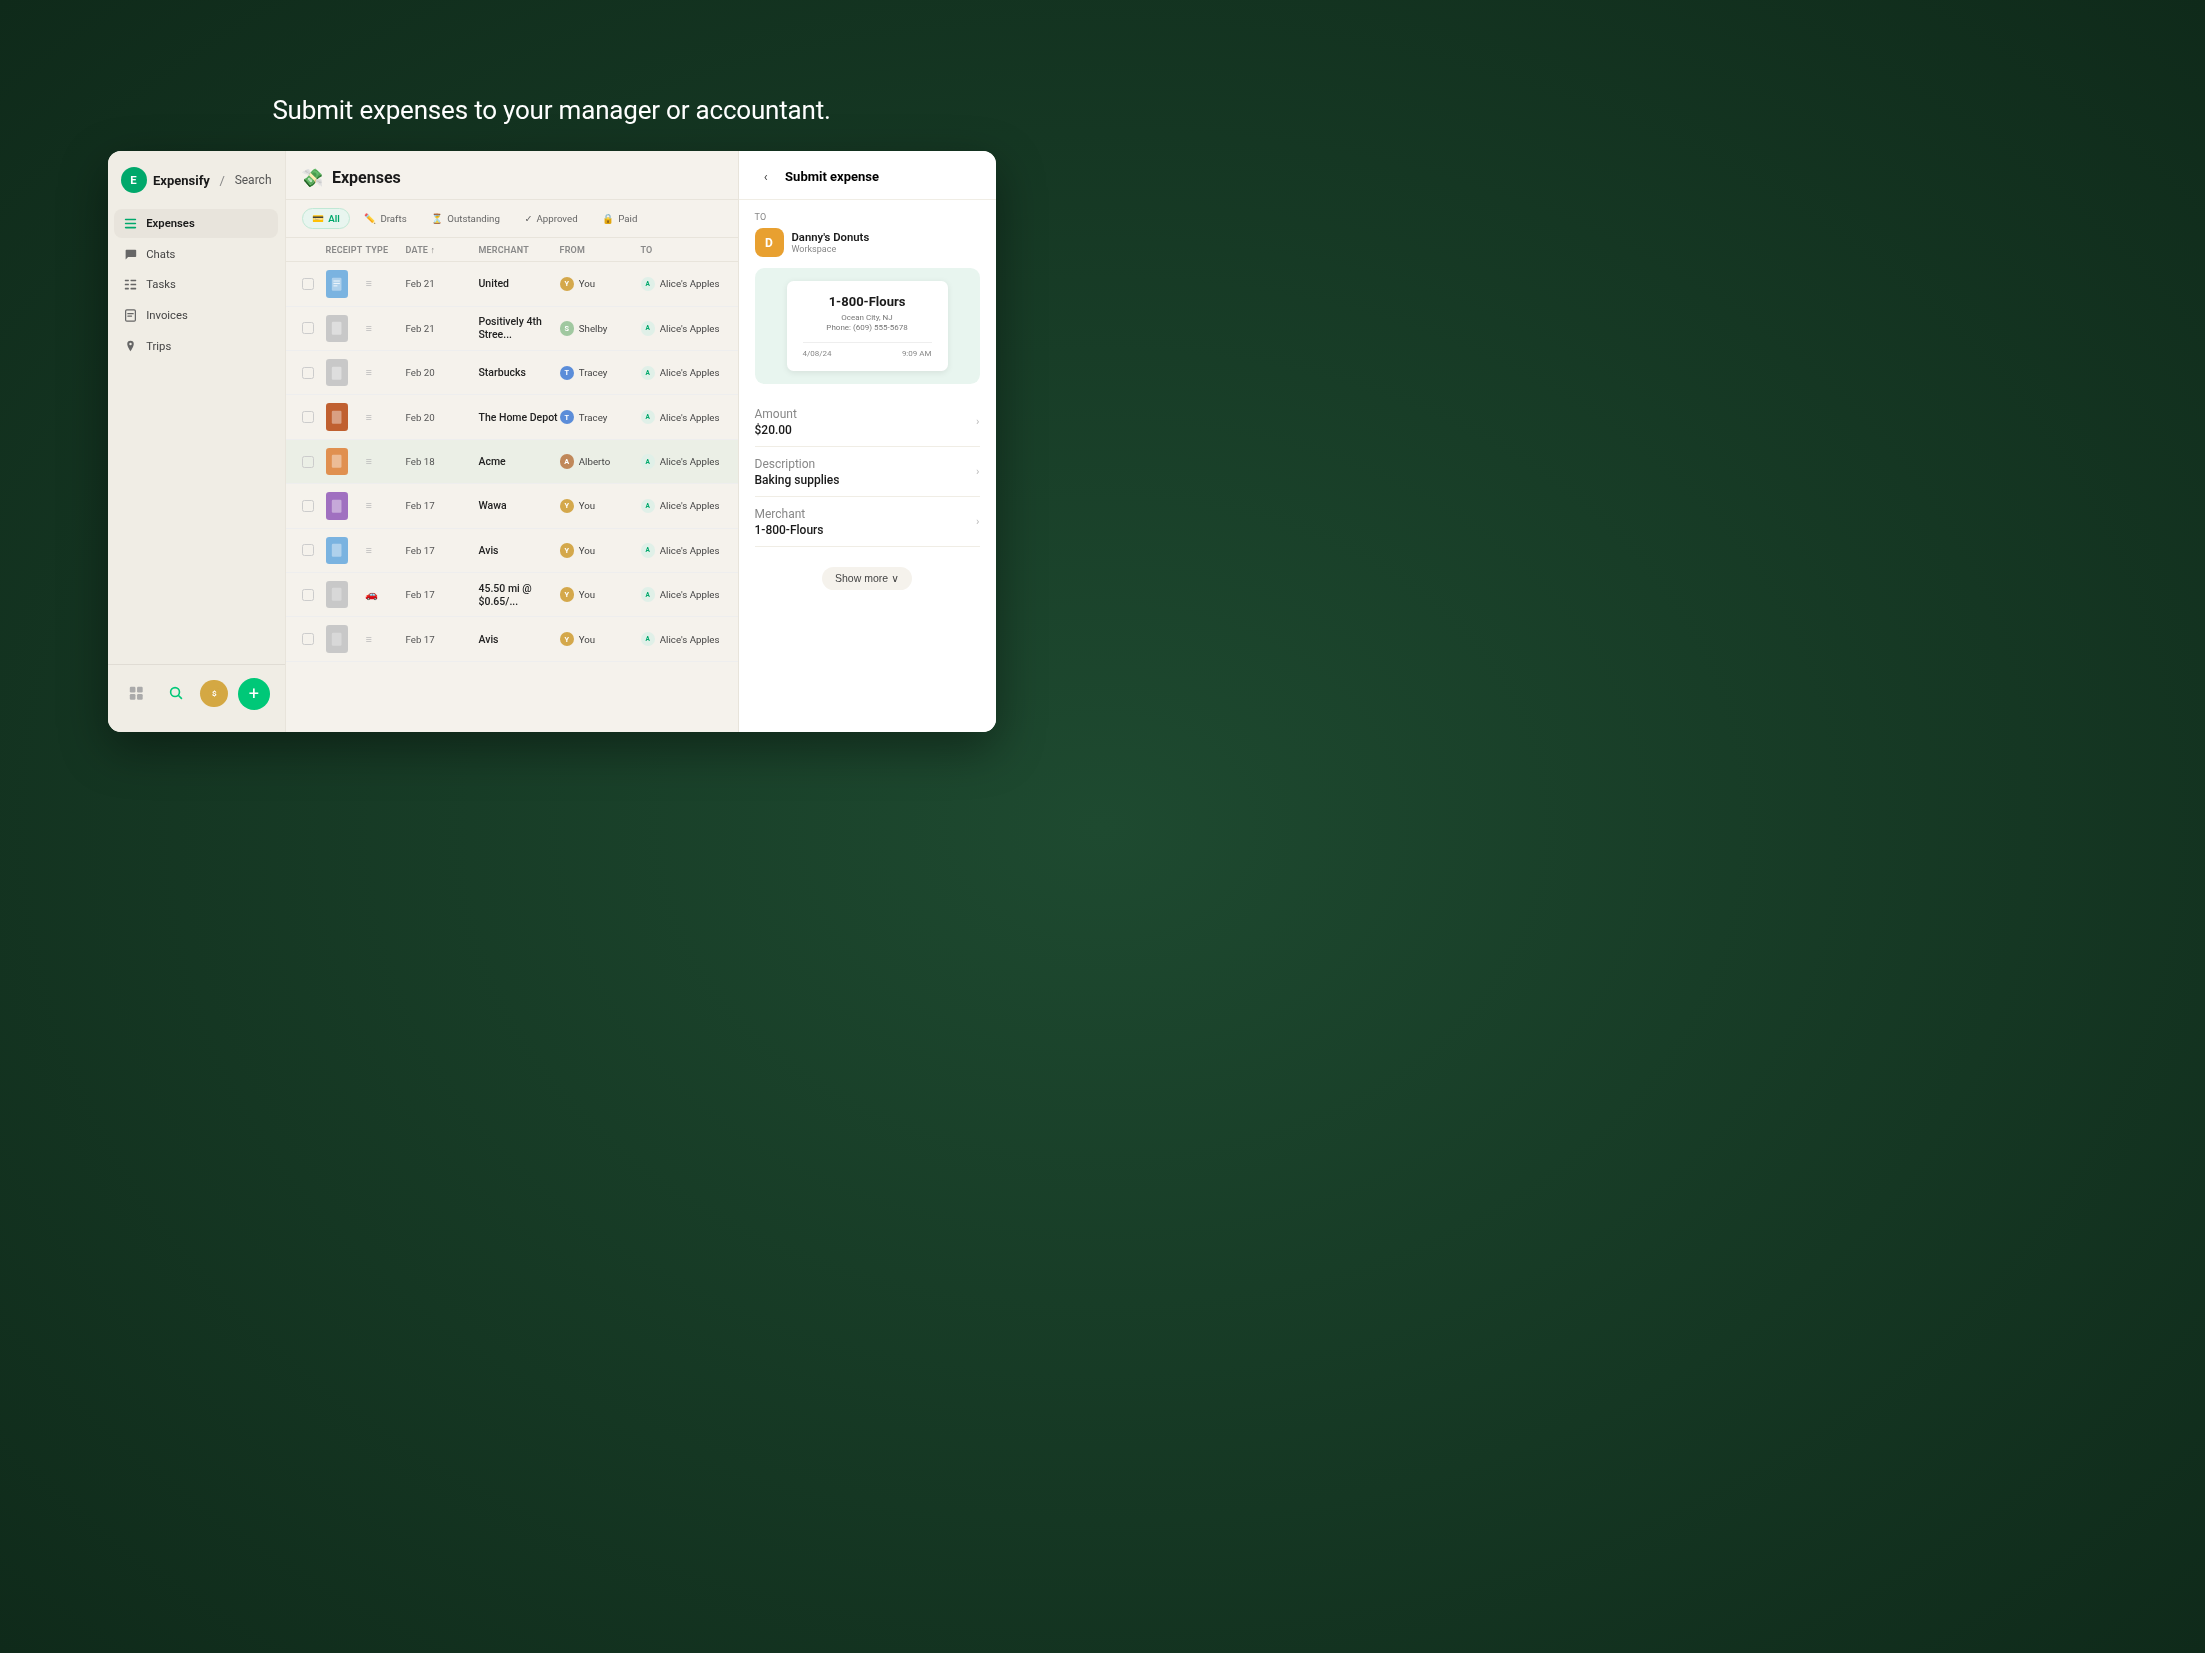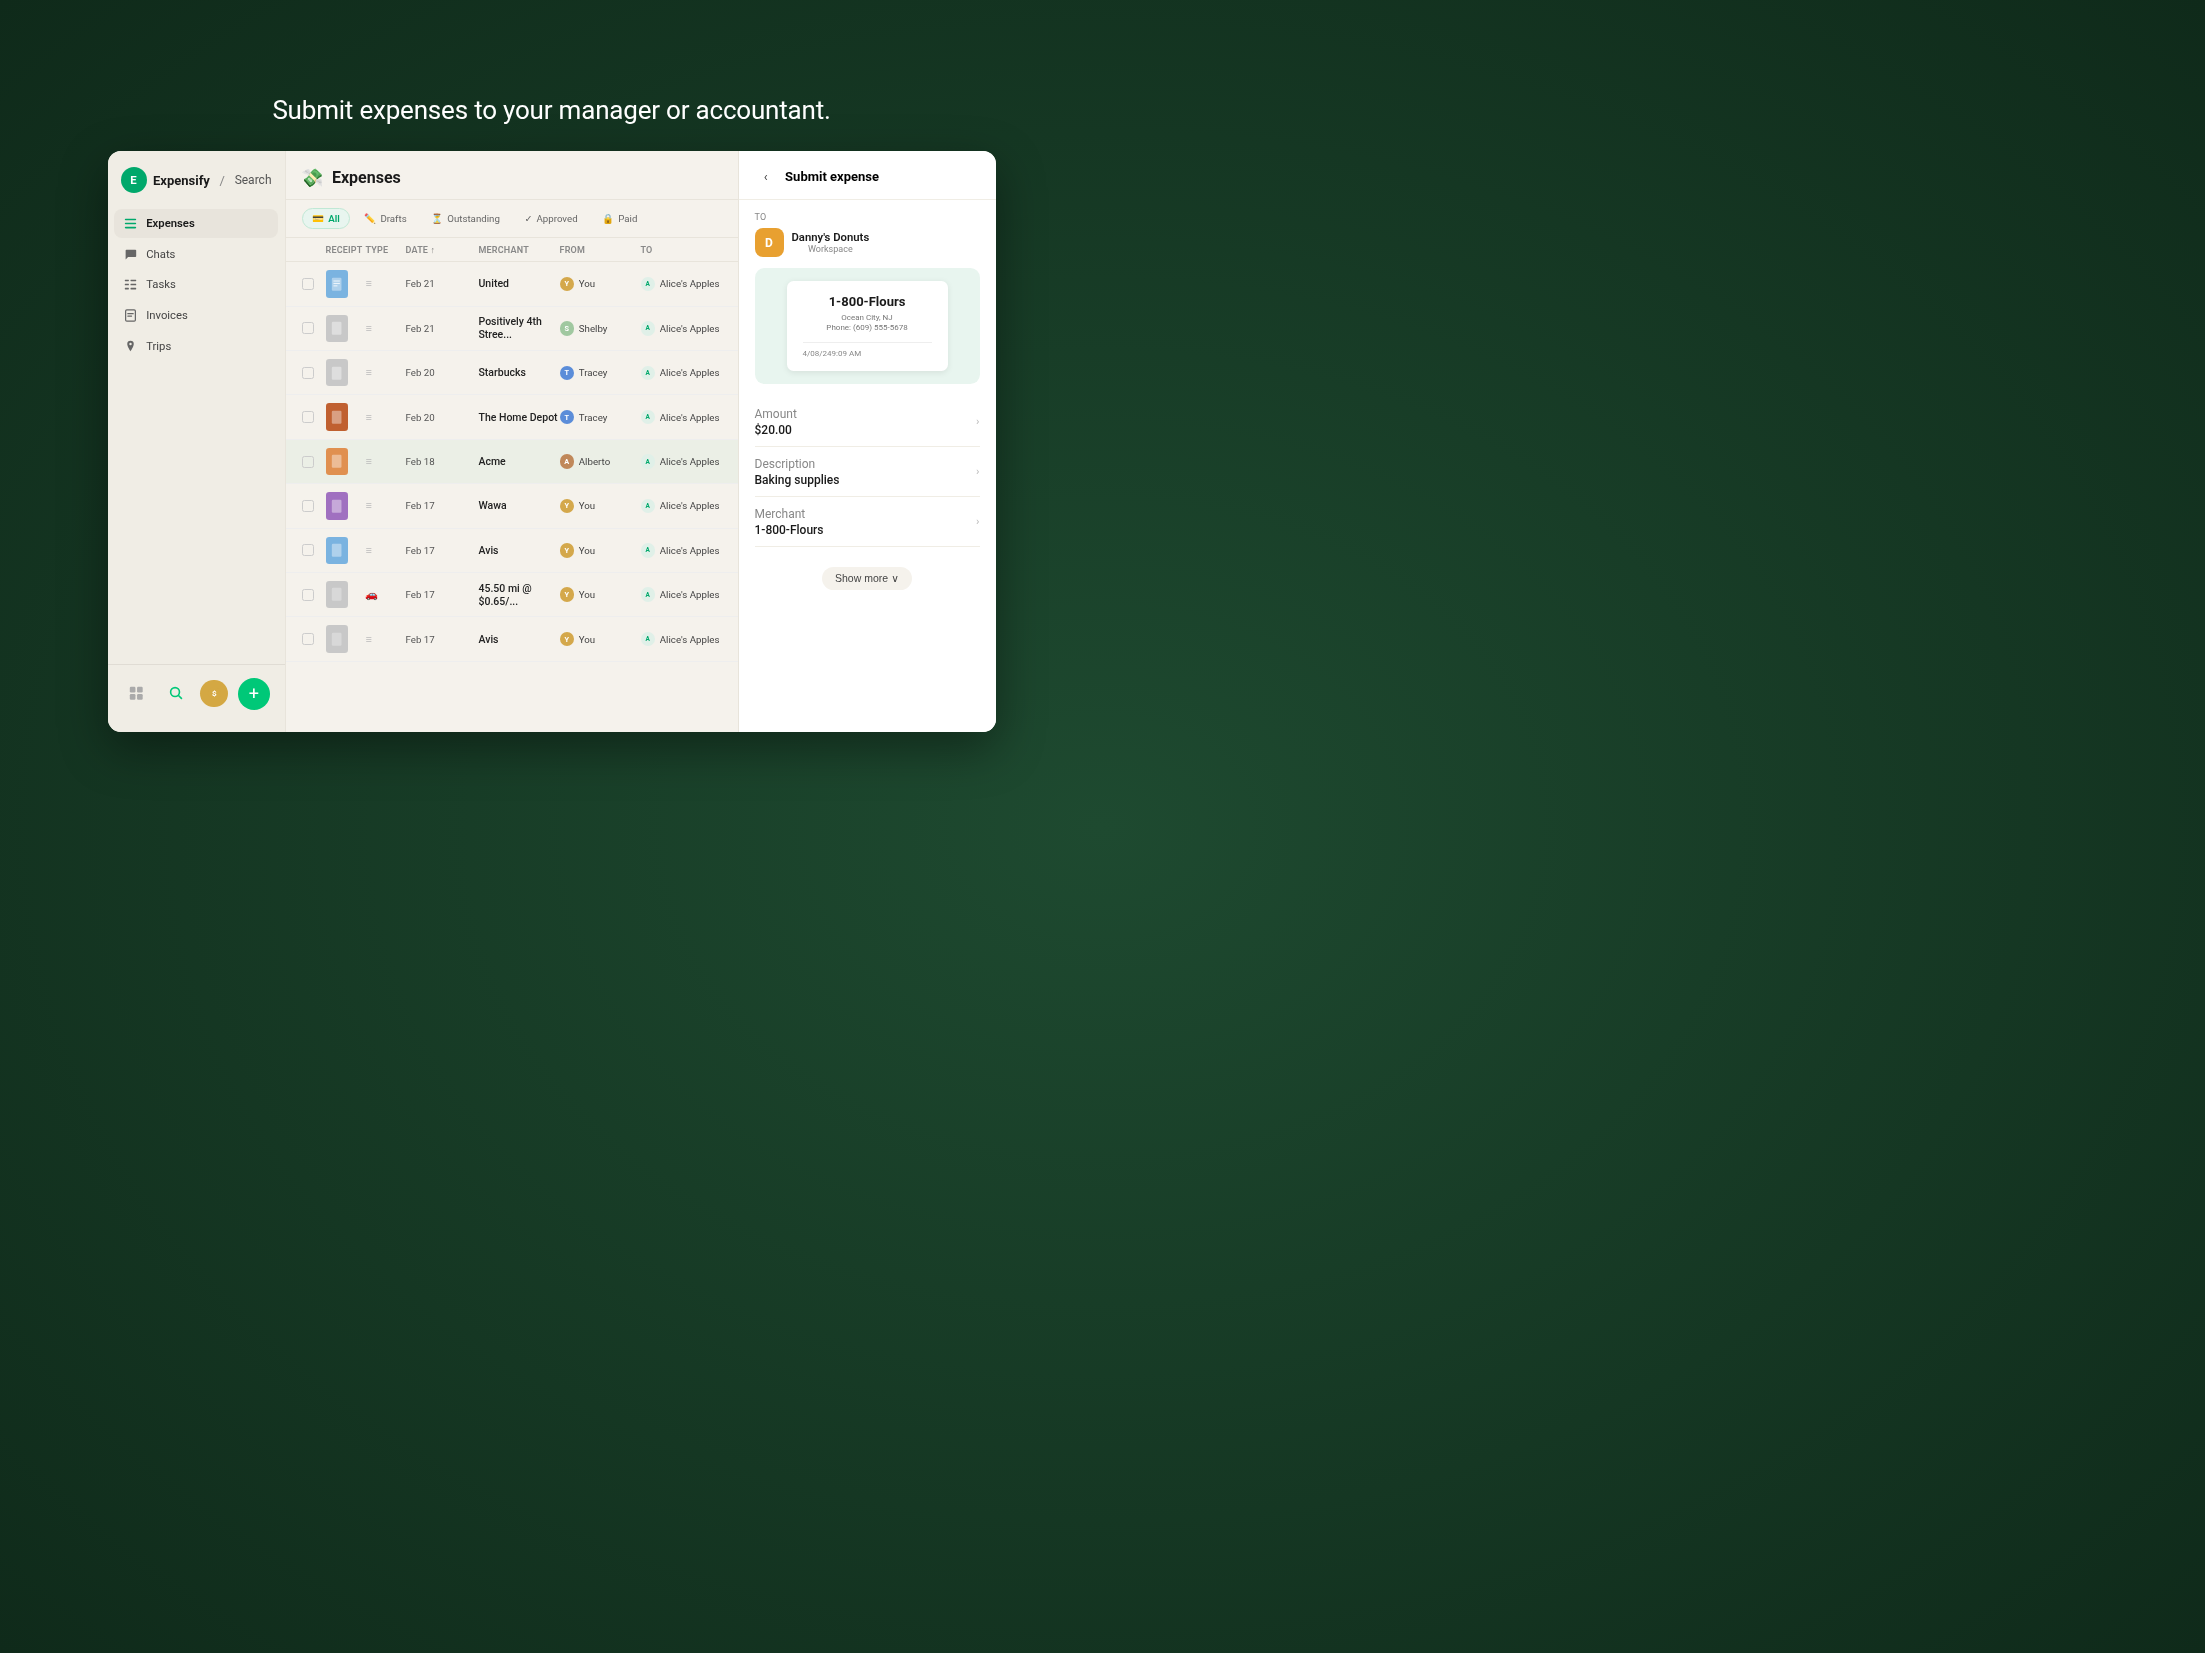--- a/index.html
+++ b/index.html
@@ -349,21 +349,20 @@
       font-size: 12px;
     }
     .workspace-name {
       font-size: 11.3px;
       font-weight: 600;
       color: #1a1a1a;
     }
     .workspace-type {
       font-size: 9px;
       color: #888;
-      text-align: center;
     }
 
     
     .receipt-preview {
       margin: 0 16px 13px;
       background: #e8f5ef;
       border-radius: 9.7px;
       padding: 13px;
       display: flex;
       align-items: center;
@@ -388,20 +387,21 @@
       color: #777;
       margin-bottom: 1.6px;
     }
     .receipt-phone {
       font-size: 8px;
       color: #777;
       margin-bottom: 9.7px;
     }
     .receipt-footer {
       display: flex;
+      justify-content: space-between;
       font-size: 8px;
       color: #888;
       border-top: 0.8px solid #eee;
       padding-top: 6.5px;
     }
 
     
     .detail-fields {
       padding: 0 16px;
       flex: 1;

